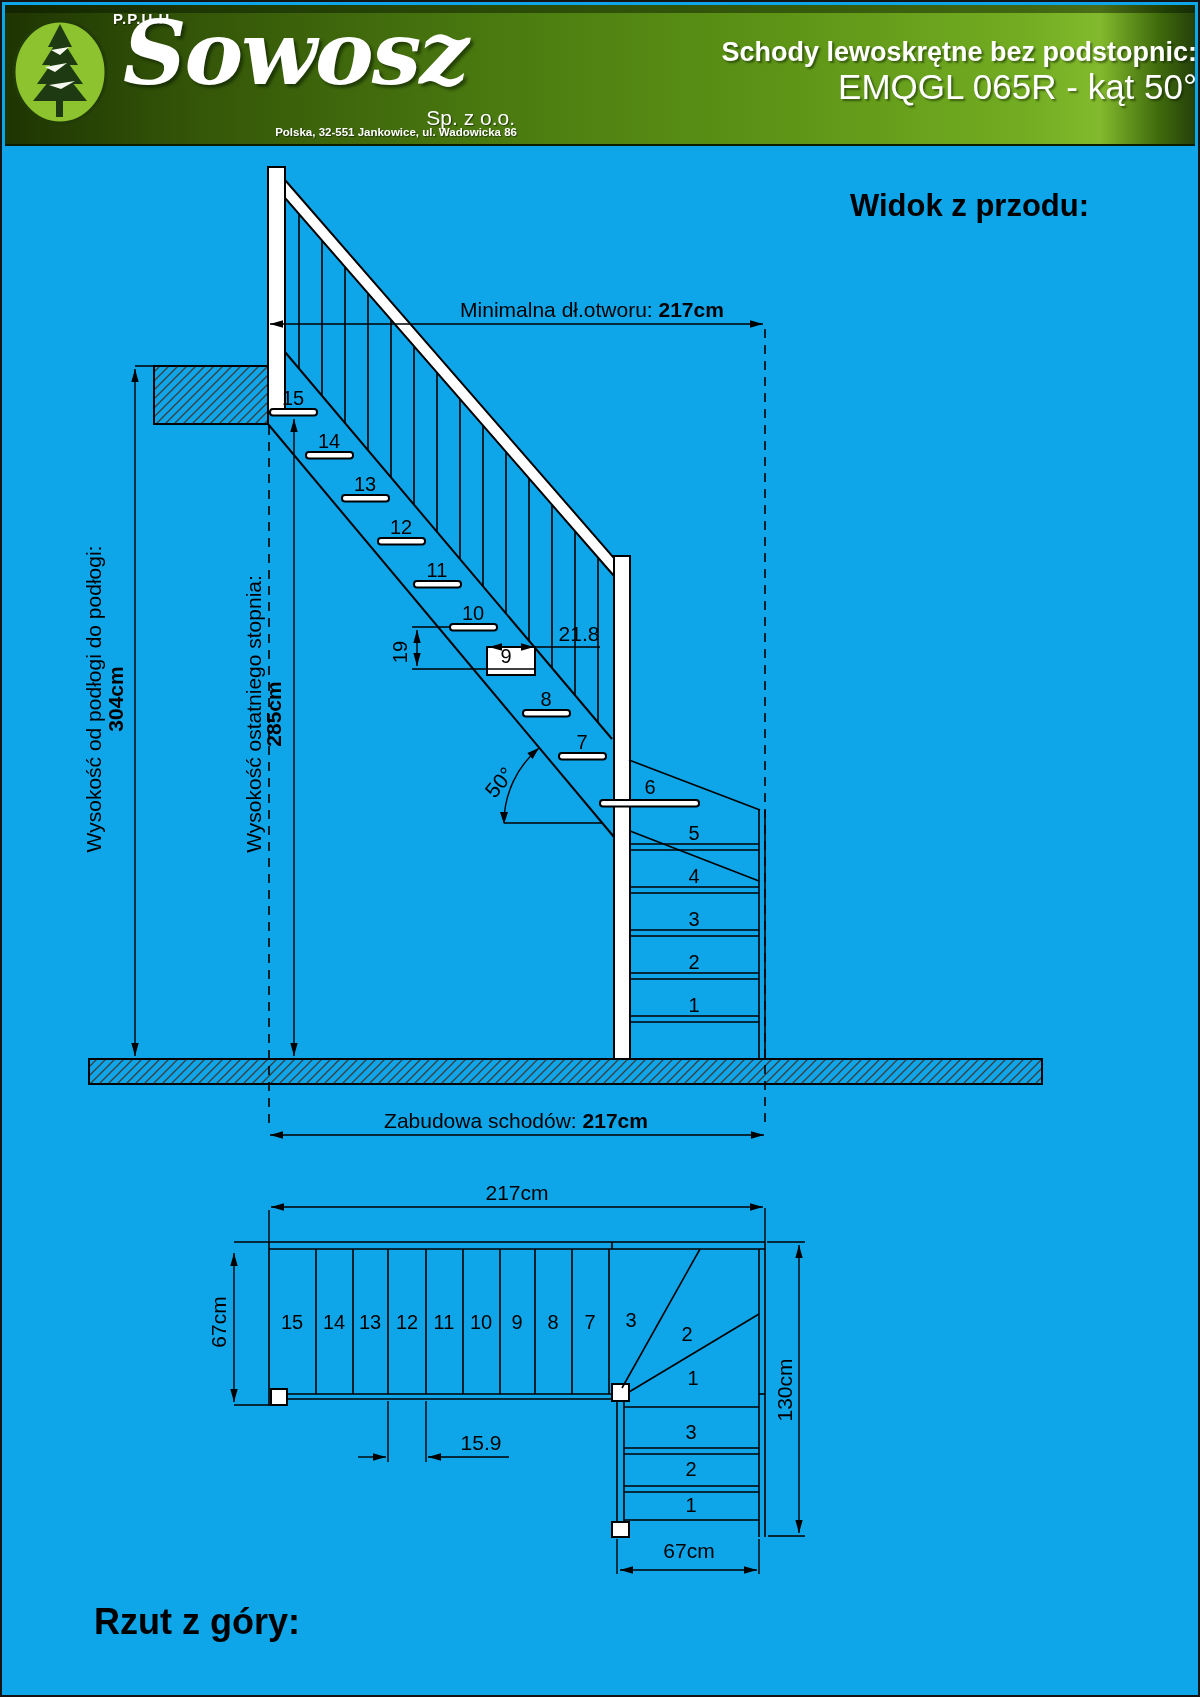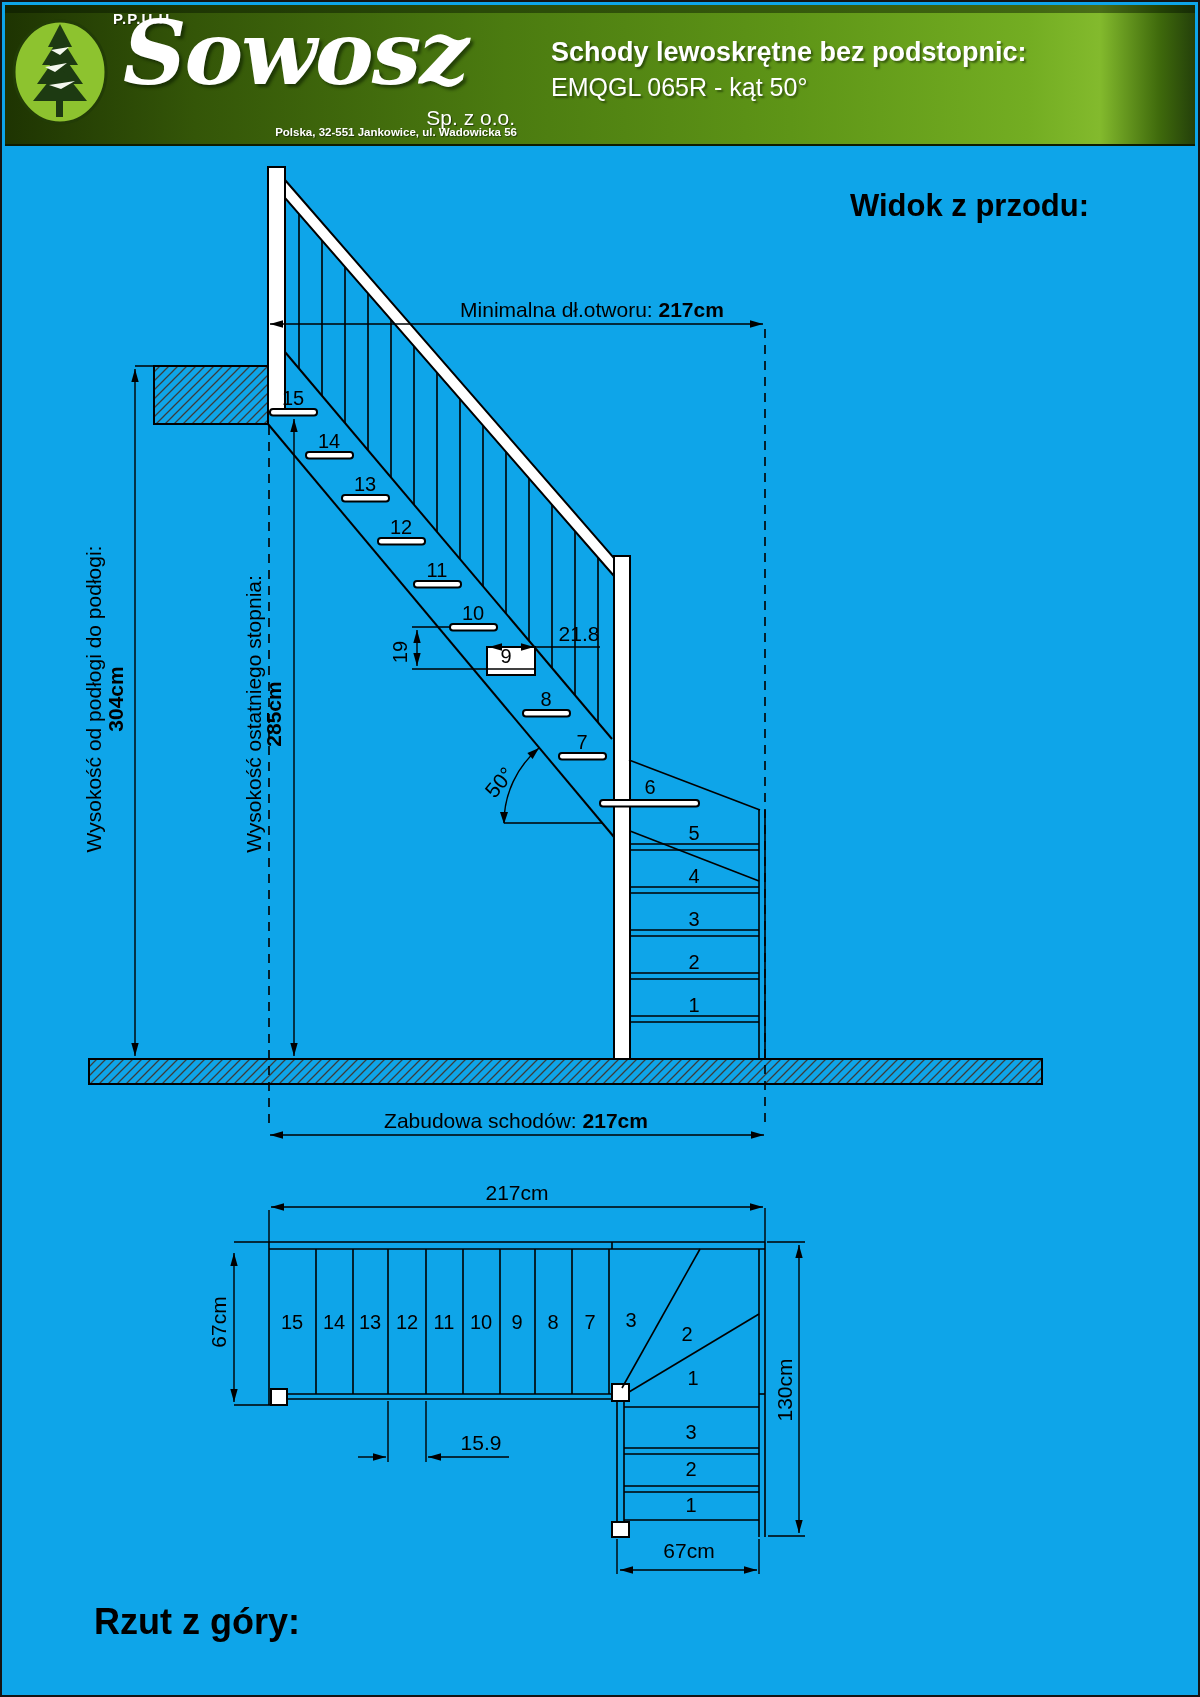--- a/index.html
+++ b/index.html
@@ -14,24 +14,24 @@
   .logo{position:absolute;left:6px;top:12px;width:98px;height:110px;}
   .ppuh{position:absolute;left:108px;top:5px;color:#fff;font-weight:bold;font-size:15px;letter-spacing:1px;
         text-shadow:1px 1px 1px rgba(0,0,0,.5);}
   .brand{position:absolute;left:102px;top:-4px;color:#fff;font-family:"DejaVu Serif",serif;
          font-style:italic;font-weight:bold;font-size:88px;letter-spacing:-2px;
          text-shadow:3px 3px 3px rgba(10,25,0,.55);margin-left:16px;}
   .spzoo{position:absolute;left:340px;width:170px;top:101px;text-align:right;color:#fff;font-weight:normal;
          font-size:21px;text-shadow:1px 1px 1px rgba(0,0,0,.5);}
   .addr{position:absolute;left:190px;width:322px;top:121px;text-align:right;color:#fff;font-weight:bold;
         font-size:11.5px;text-shadow:1px 1px 1px rgba(0,0,0,.5);}
-  .hdr-title{position:absolute;left:546px;width:646px;top:30px;text-align:left;color:#fff;
+  .hdr-title{position:absolute;left:546px;width:646px;top:30px;text-align:right;color:#fff;
              text-shadow:2px 2px 2px rgba(10,25,0,.5);}
   .hdr-title .l1{font-weight:bold;font-size:27px;line-height:34px;}
-  .hdr-title .l2{font-weight:normal;font-size:25px;line-height:36px;}
+  .hdr-title .l2{font-weight:normal;font-size:35px;line-height:36px;}
 
   
   svg.draw{position:absolute;left:0;top:0;}
   svg.draw text{font-family:"Liberation Sans",sans-serif;fill:#000;}
   .ln{stroke:#000;stroke-width:2;fill:none;}
   .thin{stroke:#000;stroke-width:1.6;fill:none;}
   .dim{stroke:#000;stroke-width:1.4;fill:none;}
   .dash{stroke:#000;stroke-width:1.6;fill:none;stroke-dasharray:9 7;}
   .wht{fill:#fff;stroke:#000;stroke-width:2;}
   .lbl{font-size:20px;}
@@ -56,21 +56,21 @@
       </g>
       <g fill="#f4f8ee">
         <polygon points="40,33 58,30 49,38"></polygon>
         <polygon points="34,50 56,46 44,55"></polygon>
         <polygon points="38,68 64,64 50,72"></polygon>
       </g>
     </svg>
     <div class="ppuh">P.P.U.H.</div>
     <div class="brand">Sowosz</div>
     <div class="spzoo">Sp. z o.o.</div>
-    <div class="addr">Polska, 32-551 Jankowice, ul. Wadowicka 56</div>
+    <div class="addr">Polska, 32-551 Jankowice, ul. Wadowicka 86</div>
     <div class="hdr-title">
       <div class="l1">Schody lewoskrętne bez podstopnic:</div>
       <div class="l2">EMQGL 065R - kąt 50°</div>
     </div>
   </header>
 
   <svg class="draw" width="1200" height="1697" viewBox="0 0 1200 1697">
     <defs>
       <pattern id="hatch" width="9" height="9" patternUnits="userSpaceOnUse">
         <path d="M-2,2 L2,-2 M0,9 L9,0 M7,11 L11,7" stroke="#3c3c3c" stroke-width="1.3"></path>

